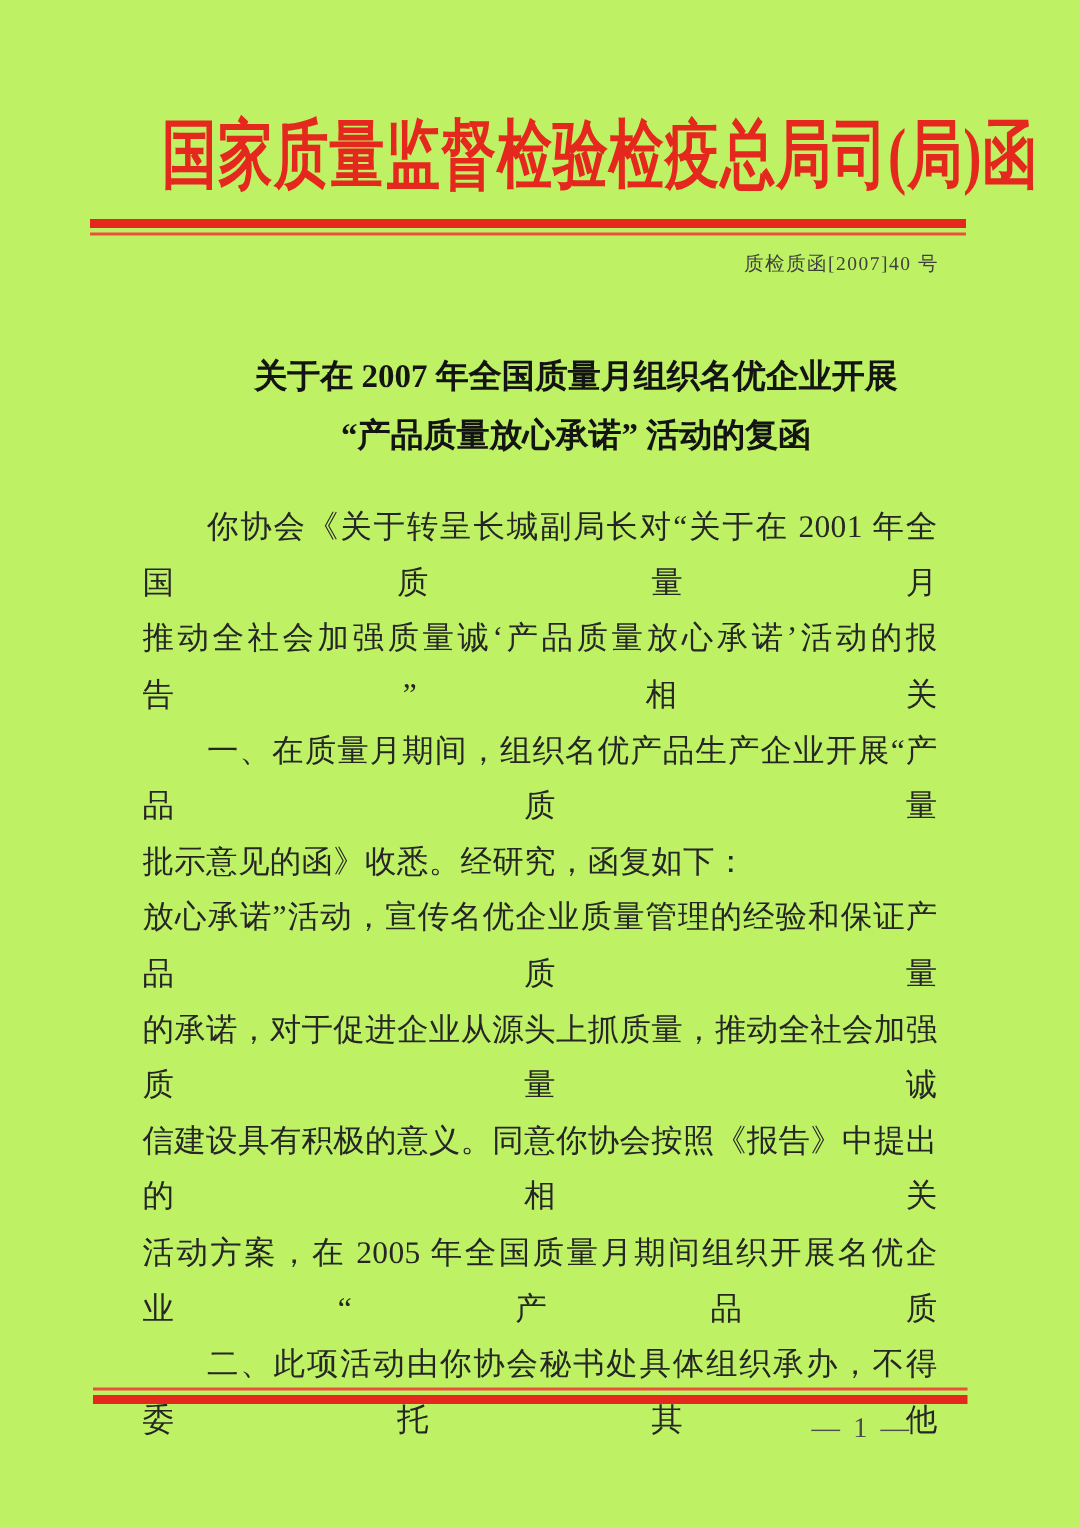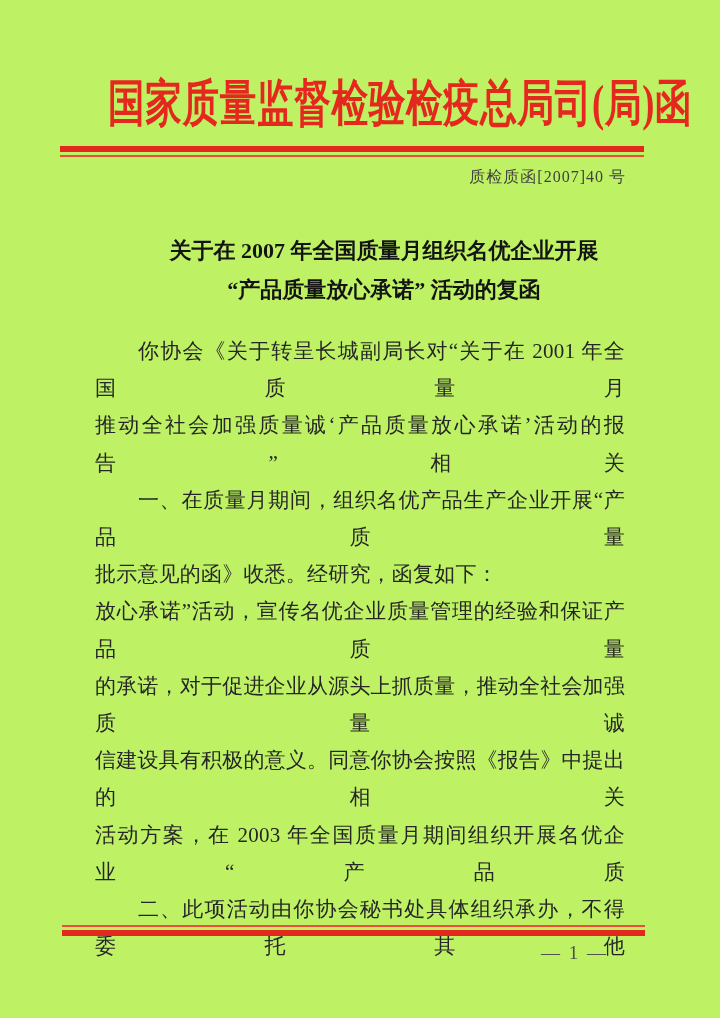--- a/index.html
+++ b/index.html
@@ -42,21 +42,21 @@
     width: 584px;
   }
   .rule-top .thick { height: 6px; background: #e5281e; }
   .rule-top .gap   { height: 3px; background: transparent; }
   .rule-top .thin  { height: 2px; background: #ef4d3c; }
   
   .doc-number {
     position: absolute;
     top: 167px;
     right: 94px;
-    font-size: 16px;
+    font-size: 13px;
     color: #3f3f3f;
     letter-spacing: 1px;
   }
   
   .title-block {
     position: absolute;
     top: 231px;
     left: 0;
     width: 720px;
     text-align: center;
@@ -127,21 +127,21 @@
   </div>
 
   <div class="body-block">
     <div class="body-line indent full">你协会《关于转呈长城副局长对“关于在 2001 年全国质量月</div>
     <div class="body-line full">推动全社会加强质量诚‘产品质量放心承诺’活动的报告”相关</div>
     <div class="body-line indent full">一、在质量月期间，组织名优产品生产企业开展“产品质量</div>
     <div class="body-line">批示意见的函》收悉。经研究，函复如下：</div>
     <div class="body-line full">放心承诺”活动，宣传名优企业质量管理的经验和保证产品质量</div>
     <div class="body-line full">的承诺，对于促进企业从源头上抓质量，推动全社会加强质量诚</div>
     <div class="body-line full">信建设具有积极的意义。同意你协会按照《报告》中提出的相关</div>
-    <div class="body-line full">活动方案，在 2003 年全国质量月期间组织开展名优企业“产品质</div>
+    <div class="body-line full">活动方案，在 2005 年全国质量月期间组织开展名优企业“产品质</div>
     <div class="body-line indent full">二、此项活动由你协会秘书处具体组织承办，不得委托其他</div>
 
   </div>
 
   <div class="rule-bottom">
     <div class="thin"></div>
     <div class="gap"></div>
     <div class="thick"></div>
   </div>
 

